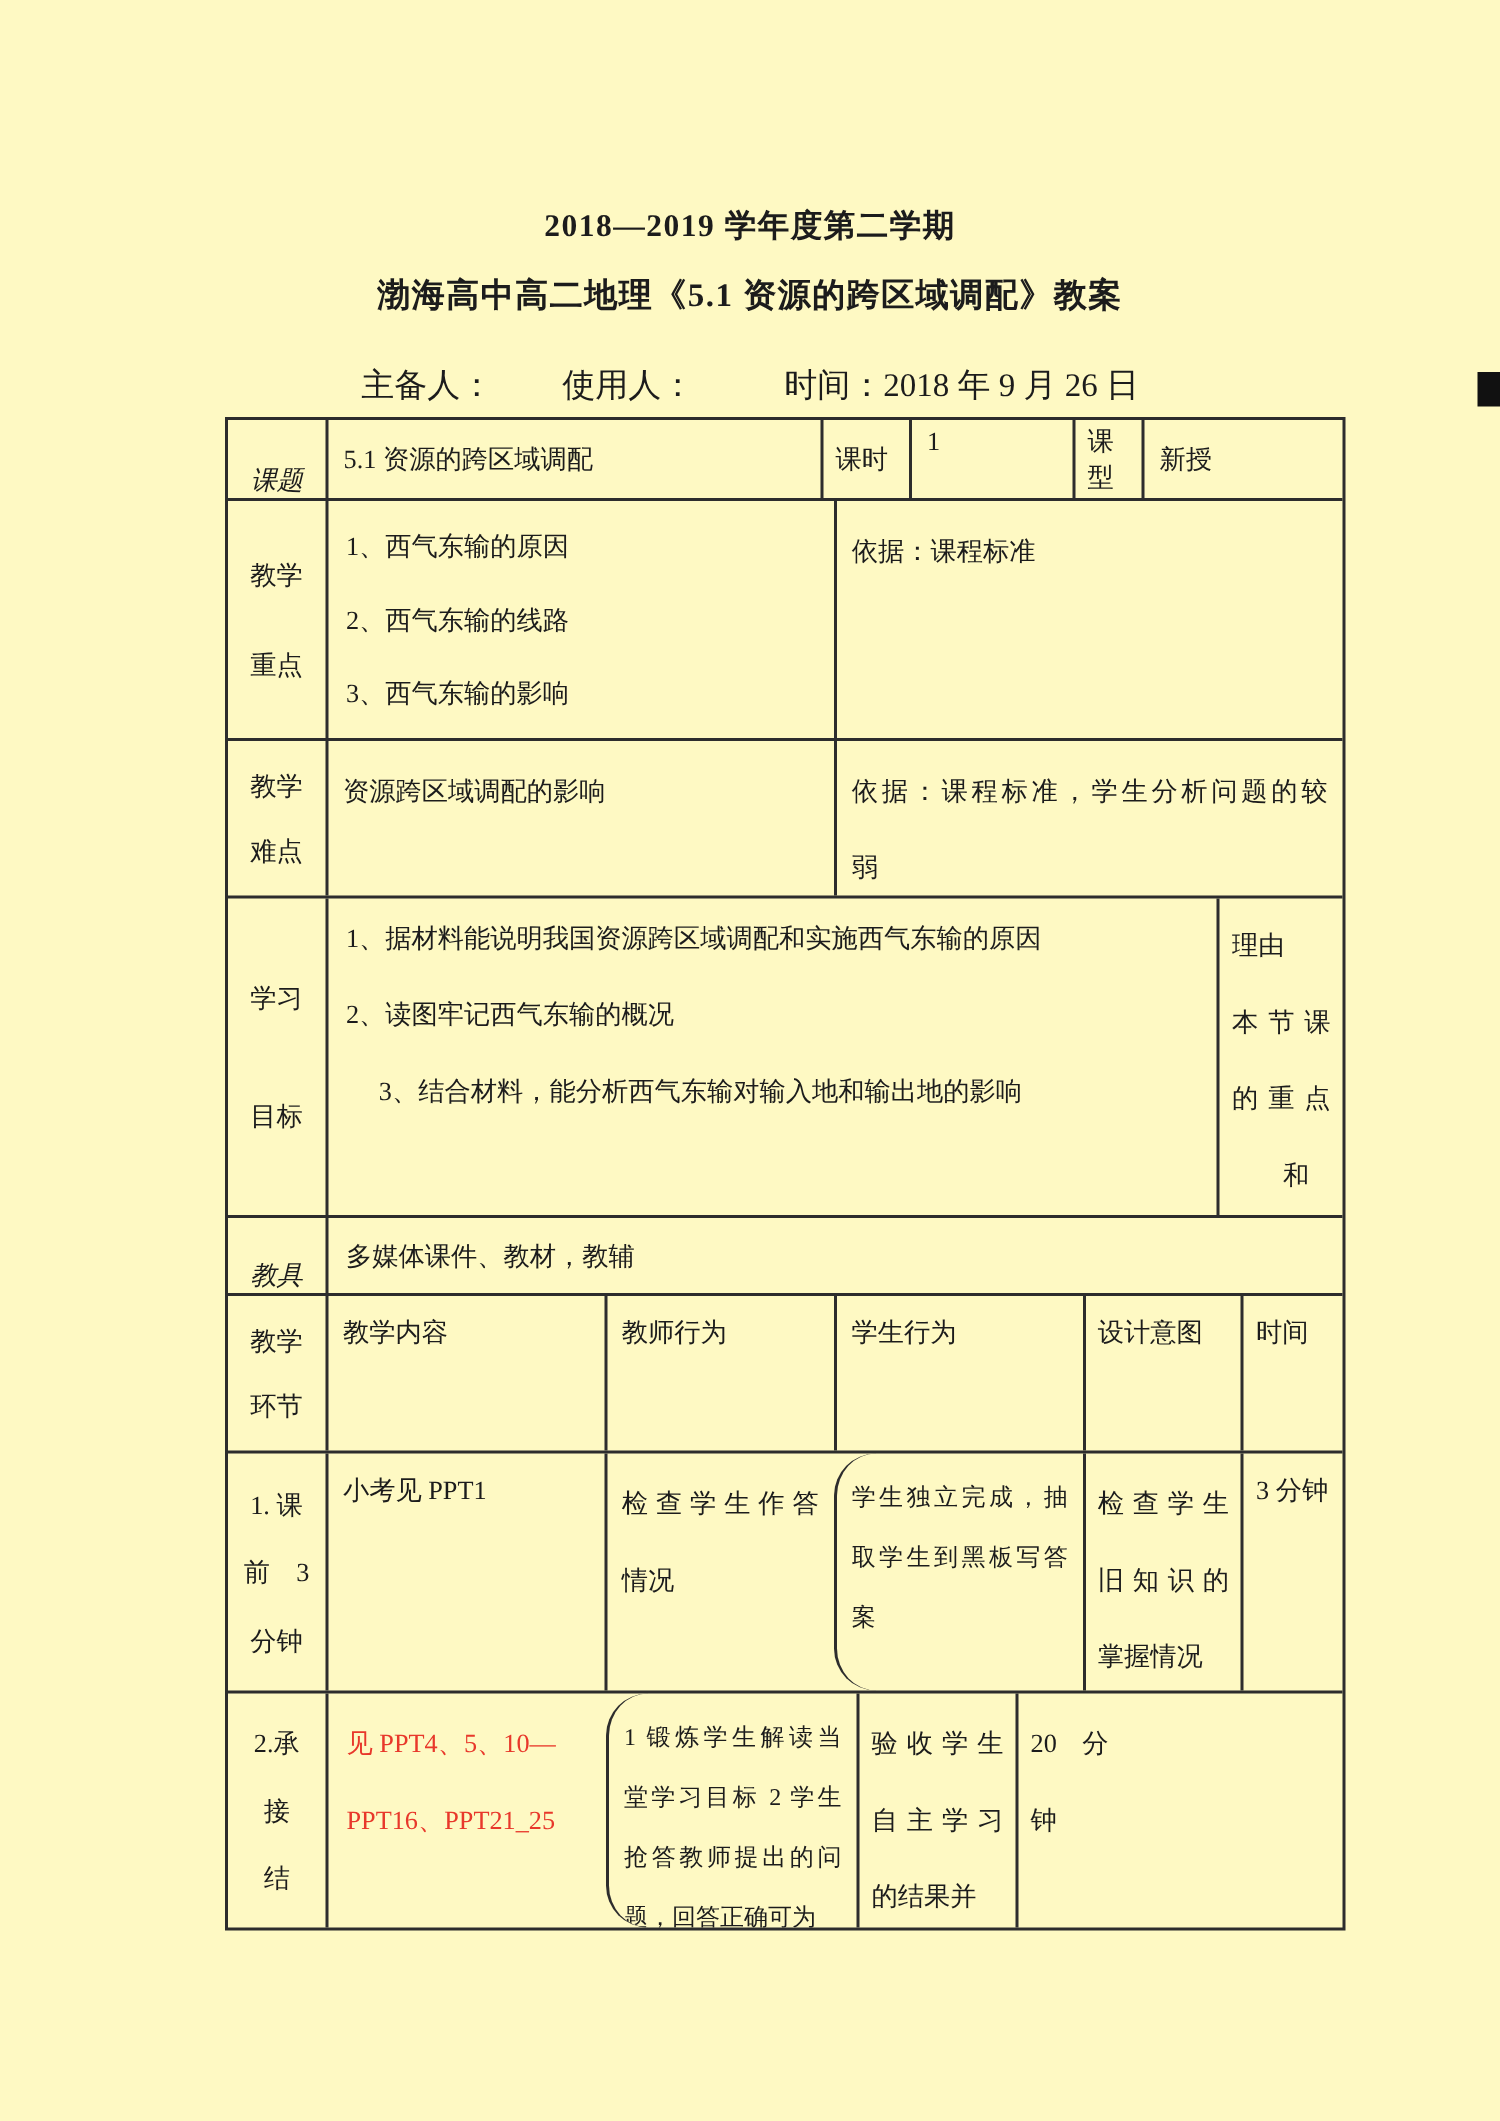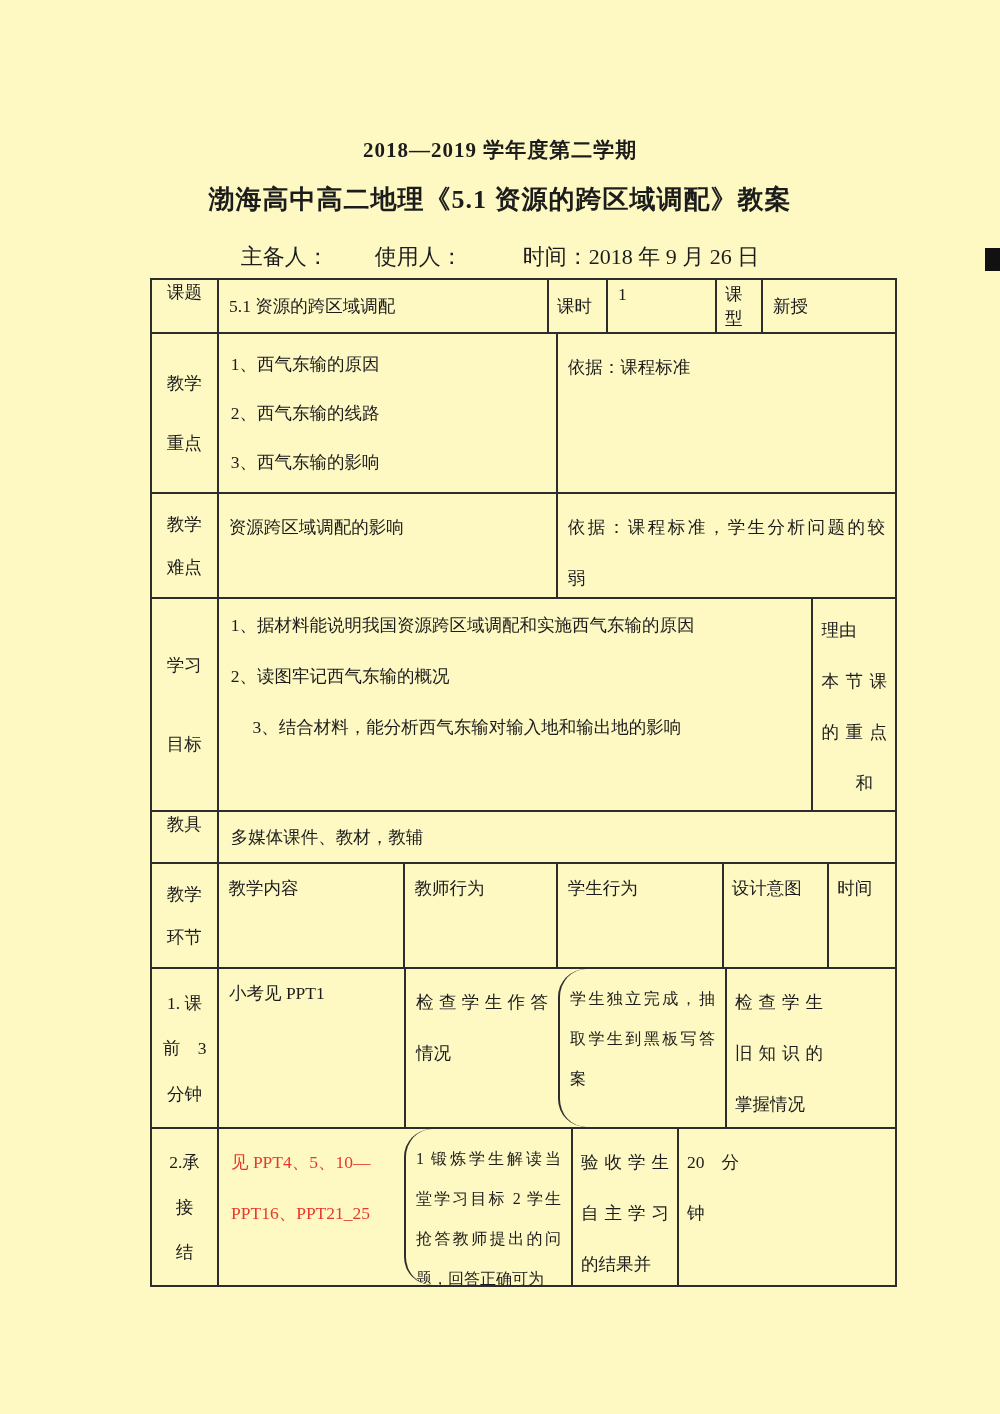--- a/index.html
+++ b/index.html
@@ -16,21 +16,21 @@
     background: #fef9c3;
     overflow: hidden;
   }
   .title1 {
     position: absolute; top: 136px; left: 0; width: 1000px;
     text-align: center; font-size: 21px; font-weight: bold;
     letter-spacing: 1px;
   }
   .title2 {
     position: absolute; top: 182px; left: 0; width: 1000px;
-    text-align: center; font-size: 26px; font-weight: bold;
+    text-align: center; font-size: 22px; font-weight: bold;
     letter-spacing: 1px;
   }
   .byline {
     position: absolute; top: 242px; left: 0; width: 1000px;
     text-align: center; font-size: 22px; font-weight: normal;
   }
   .byline .seg1 { margin-right: 46px; }
   .byline .seg2 { margin-right: 60px; }
   .corner-mark {
     position: absolute; left: 985px; top: 248px;
@@ -45,21 +45,21 @@
   .trow { display: flex; border-top: 2px solid #2d2d2d; }
   .trow:first-child { border-top: none; }
   .tcell { border-left: 2px solid #2d2d2d; overflow: hidden; }
   .tcell:first-child { border-left: none; }
   
   .hcell {
     display: flex; flex-direction: column;
     justify-content: space-evenly;
   }
   .hcell div { text-align: center; white-space: pre; }
-  .hcell.single { justify-content: flex-start; }
+  .hcell.single { justify-content: flex-end; font-style: italic; }
   
   .vcenter { display: flex; align-items: center; padding: 0 10px; }
   
   .vtop { padding: 12px 10px 0 10px; }
   
   .plines { padding: 8px 10px 0 10px; line-height: 51px; }
   .plines div { text-align: justify; text-align-last: justify; }
   .plines div:last-child { text-align-last: left; }
   
   .ilines { padding: 6px 10px 0 12px; line-height: 49px; }
@@ -179,20 +179,21 @@
       <div class="tcell plines small" style="width:167px">
           <div>学生独立完成，抽</div>
           <div>取学生到黑板写答</div>
           <div>案</div>
         </div>
       <div class="tcell plines" style="width:106px;padding-left:8px;padding-right:8px">
           <div>检查学生</div>
           <div>旧知识的</div>
           <div>掌握情况</div>
         </div>
+      <div class="tcell vtop" style="width:68px;padding-left:8px;padding-right:4px">3 分钟</div>
     </div>
 
     <div class="trow" style="height:158px">
       <div class="tcell hcell" style="width:65px">
           <div>2.承</div>
           <div>接</div>
           <div>结</div>
         </div>
       <div class="tcell ilines red" style="width:187px;line-height:51px;padding-top:8px">
           <div>见 PPT4、5、10—</div>

